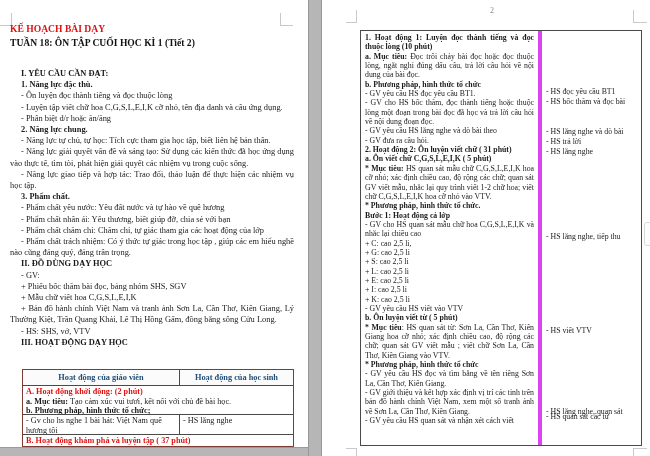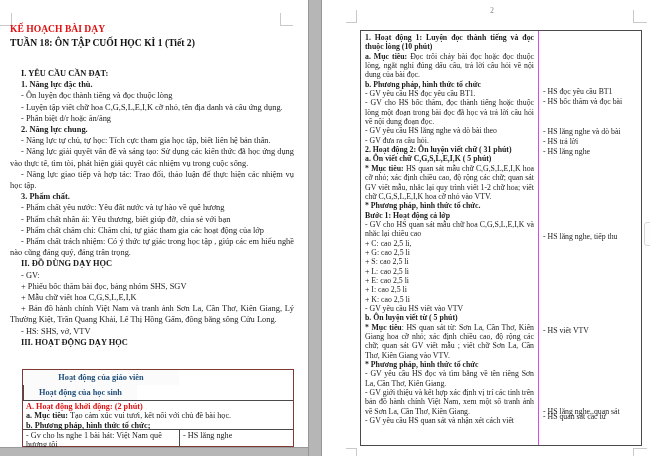--- a/index.html
+++ b/index.html
@@ -26,42 +26,42 @@
   .body1{position:absolute;left:10px;top:68px;width:284px;height:298px;overflow:hidden;
          font-size:8.4px;line-height:11.2px;text-align:justify;}
   .para{text-indent:11px;margin:0;}
   .para.b{font-weight:bold;}
   .para.rb{font-weight:bold;color:#e01212;}
   .para b{font-weight:bold;}
   
   .tbl1{position:absolute;left:22px;top:369px;width:272px;height:78px;box-sizing:border-box;
         border:1px solid #7e3b33;font-size:8.2px;line-height:9.8px;}
   .tbl1 .tr{display:flex;box-sizing:border-box;border-top:1px solid #4a4a4a;}
-  .tbl1 .tr:first-child{border-top:none;flex-direction:column;}
+  .tbl1 .tr:first-child{border-top:none;}
   .tbl1 .th{flex:none;box-sizing:border-box;text-align:center;font-weight:bold;color:#1f4e79;
             padding:3px 2px 2px;background:#fbfbfb;font-size:8.3px;}
   .tbl1 .th.c1{width:156px;}
   .tbl1 .th.c2{width:114px;border-left:1px solid #4a4a4a;}
   .tbl1 .td{box-sizing:border-box;padding:1px 3px;}
   .tbl1 .full{width:100%;}
   .tbl1 .td .para{text-indent:0;text-align:left;}
   .tbl1 .gv{width:156px;}
   .tbl1 .hs{width:114px;border-left:1px solid #4a4a4a;}
   .tbl1 .rowA{height:29px;overflow:hidden;}
   .tbl1 .row1{height:20px;overflow:hidden;}
   .tbl1 .rowB{height:11px;overflow:hidden;font-weight:bold;color:#e01212;}
   
   .pagenum{position:absolute;left:160px;top:6px;width:20px;text-align:center;
            font-size:8px;color:#8a8a8a;}
   .tbl2{position:absolute;left:38px;top:30px;width:282px;height:416px;box-sizing:border-box;
         border:1px solid #4a4a4a;display:flex;font-size:7.8px;line-height:9.35px;}
   .tbl2 .gvcell{width:177px;box-sizing:border-box;padding:2px 4px;overflow:hidden;
                 text-align:justify;}
   .tbl2 .gvcell .para{text-indent:0;}
-  .tbl2 .hscell{flex:1;box-sizing:border-box;border-left:1px solid #d946ef;
+  .tbl2 .hscell{flex:1;box-sizing:border-box;border-left:4px solid #d946ef;
                 position:relative;overflow:hidden;padding-left:18px;}
   .hs-line{position:absolute;left:4px;right:2px;white-space:nowrap;overflow:hidden;}
 </style>
 </head>
 <body>
 
 <div class="canvas">
 
   <div class="page page1">
 

